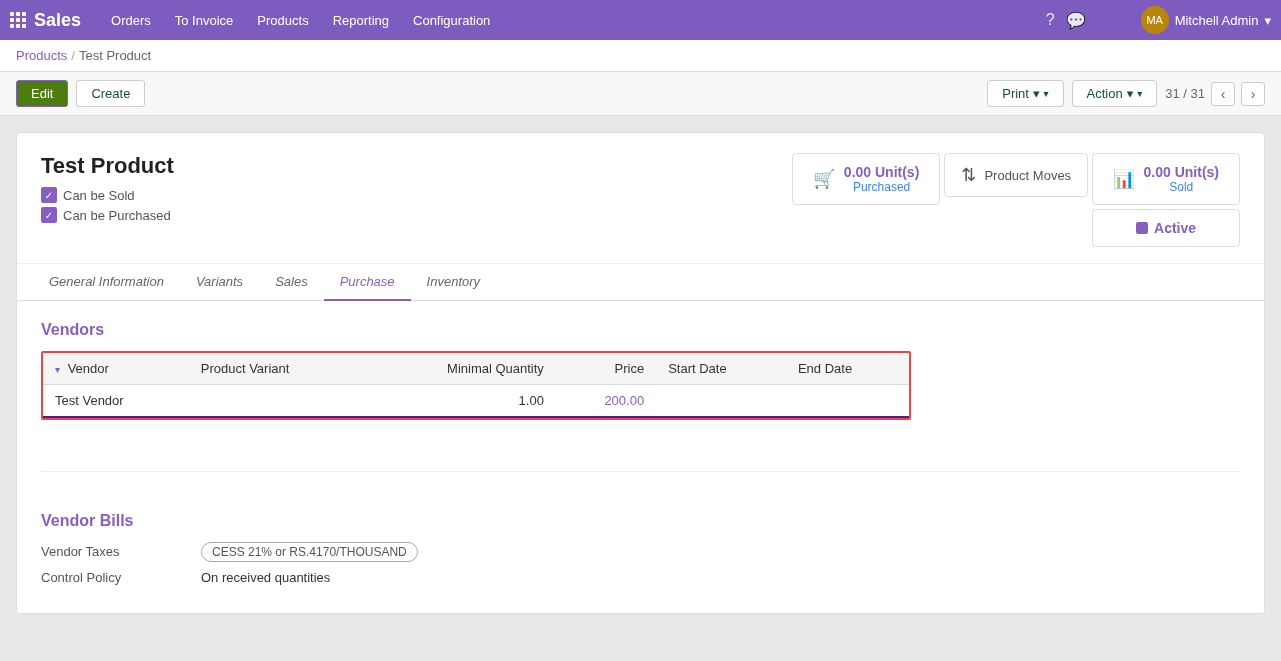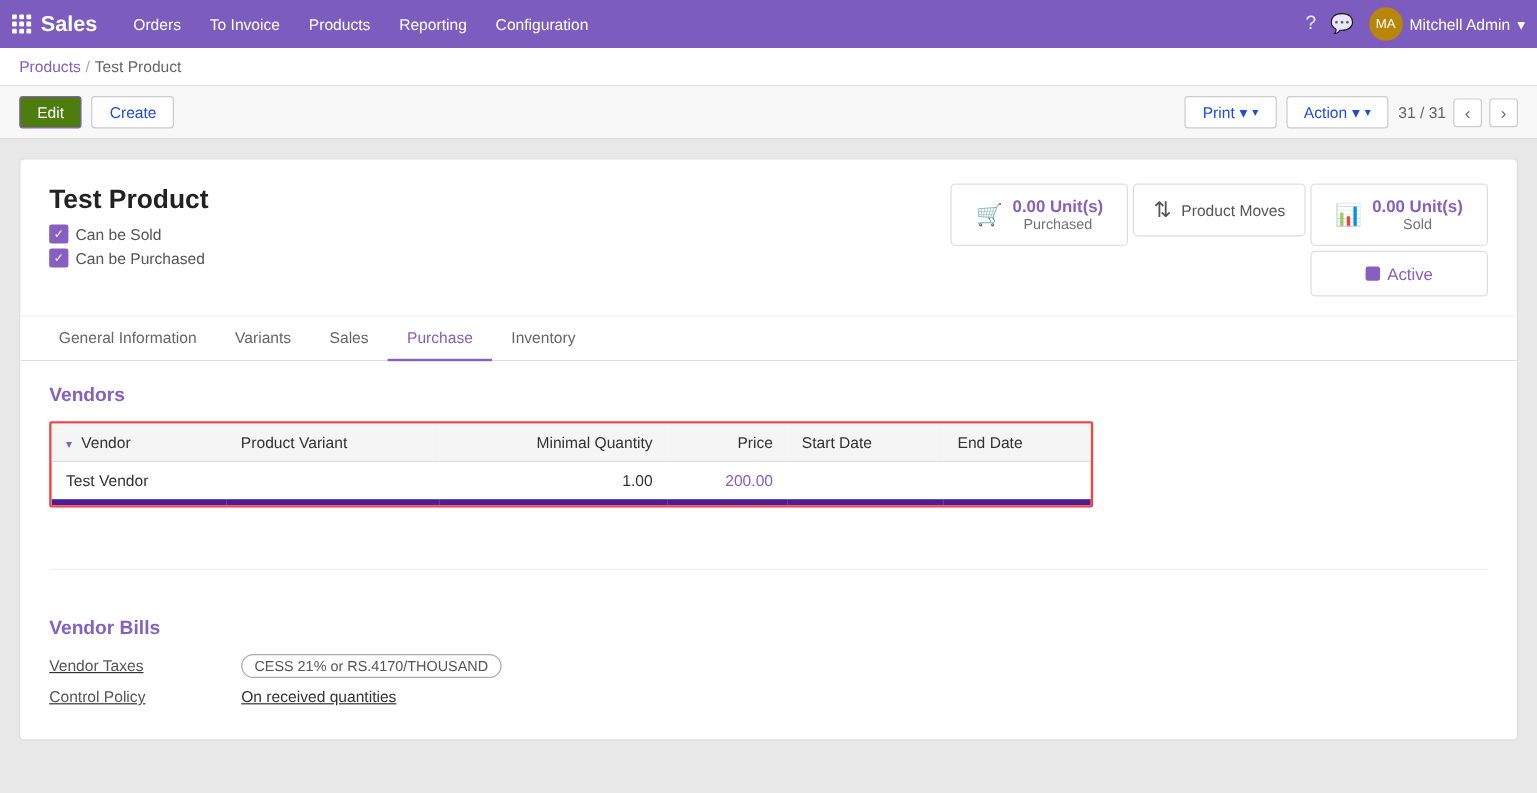--- a/index.html
+++ b/index.html
@@ -72,20 +72,21 @@
       width: 28px;
       height: 28px;
       border-radius: 50%;
       background: #b8860b;
       overflow: hidden;
       display: flex;
       align-items: center;
       justify-content: center;
       font-size: 11px;
       color: white;
+      margin-left: 42px;
     }
 
     
     .page-header {
       background: white;
       border-bottom: 1px solid #ddd;
     }
     .breadcrumb {
       padding: 8px 16px;
       font-size: 13px;
@@ -105,21 +106,21 @@
       background: #f8f8f8;
       border-bottom: 1px solid #ddd;
     }
     .btn {
       padding: 5px 14px;
       border: 1px solid #ccc;
       border-radius: 3px;
       background: white;
       cursor: pointer;
       font-size: 13px;
-      color: #1d4ed8;
+      color: #14532d;
       display: inline-flex;
       align-items: center;
       gap: 4px;
     }
     .btn-primary {
       background: #4d7c0f;
       color: white;
       border-color: #875fc0;
     }
     .btn-caret::after {
@@ -219,21 +220,21 @@
       align-items: center;
       gap: 8px;
     }
     .stat-number {
       font-size: 14px;
       font-weight: 600;
       color: #875fc0;
     }
     .stat-label {
       font-size: 12px;
-      color: #737373;
+      color: #3b82f6;
     }
     .stat-icon {
       color: #875fc0;
       font-size: 18px;
     }
     .active-badge-btn {
       display: flex;
       flex-direction: column;
       align-items: center;
       justify-content: center;
@@ -243,21 +244,21 @@
       background: white;
       cursor: pointer;
       min-width: 120px;
     }
     .active-badge {
       display: flex;
       align-items: center;
       gap: 6px;
       color: #875fc0;
       font-size: 14px;
-      font-weight: 400;
+      font-weight: 700;
     }
     .active-dot {
       width: 12px;
       height: 12px;
       background: #875fc0;
       border-radius: 2px;
       display: inline-flex;
       align-items: center;
       justify-content: center;
     }
@@ -296,20 +297,21 @@
       padding: 0 16px;
       background: white;
     }
     .tab {
       padding: 10px 16px;
       cursor: pointer;
       font-size: 13px;
       color: #666;
       border-bottom: 2px solid transparent;
       margin-bottom: -1px;
+      font-style: italic;
     }
     .tab.active {
       color: #875fc0;
       border-bottom-color: #875fc0;
       font-weight: 500;
     }
 
     
     .tab-content {
       padding: 20px 24px;
@@ -345,40 +347,39 @@
     }
     .vendors-table thead th {
       padding: 8px 12px;
       text-align: left;
       font-weight: 500;
       color: #333;
       white-space: nowrap;
     }
     .vendors-table thead th.right { text-align: right; }
     .vendors-table tbody tr {
-      border-bottom: 5px solid #4c1d95;
+      border-bottom: 2px solid #4c1d95;
     }
     .vendors-table tbody td {
       padding: 8px 12px;
       color: #333;
     }
     .vendors-table tbody td.right { text-align: right; }
     .vendors-table tbody td.price { color: #875fc0; text-align: right; }
     .col-sort-arrow { color: #875fc0; font-size: 10px; margin-right: 4px; }
 
     
     .vendor-bills-section {
       margin-top: 40px;
     }
     .field-row {
       display: flex;
       align-items: baseline;
       margin-bottom: 8px;
       gap: 20px;
-      text-decoration: underline;
     }
     .field-label {
       width: 140px;
       font-size: 13px;
       color: #555;
       flex-shrink: 0;
     }
     .field-value {
       font-size: 13px;
       color: #333;

